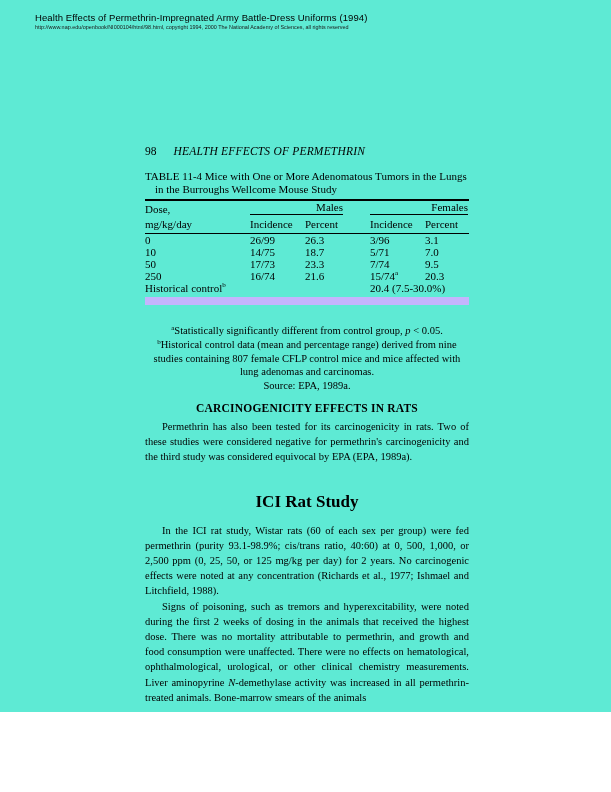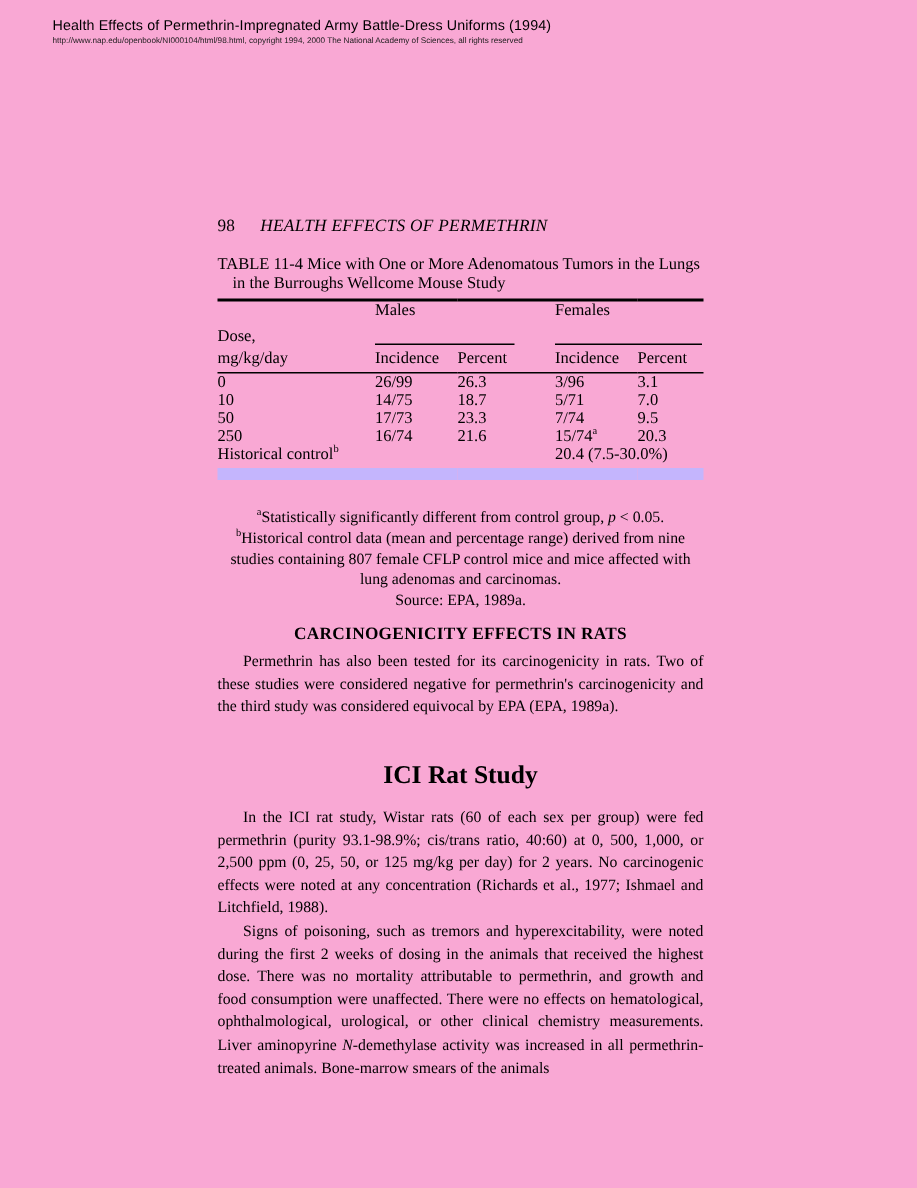--- a/index.html
+++ b/index.html
@@ -1,22 +1,22 @@
 <!DOCTYPE html>
 <html><head>
 <meta charset="utf-8">
 <style>
   * { margin: 0; padding: 0; box-sizing: border-box; }
   html, body { background: #ffffff; }
   body { width: 611px; height: 792px; font-family: "Liberation Serif", serif; color: #000; }
 
   .page {
     position: relative;
-    width: 611px; height: 792px;
-    background: #f9a8d4;
+    width: 611px; height: 712px;
+    background: #5eead4;
     overflow: hidden;
   }
 
   
   .nap-header { position: absolute; left: 35px; top: 12px; font-family: "Liberation Sans", sans-serif; }
   .nap-title { font-size: 9.5px; color: #000; letter-spacing: 0.1px; white-space: nowrap; }
   .nap-url {
     font-size: 8px; color: #1a1a1a; margin-top: 1px; white-space: nowrap;
     transform: scale(0.68); transform-origin: left top;
   }
@@ -30,21 +30,21 @@
 
   .table-caption {
     margin-top: 12px;
     font-size: 11px; line-height: 12.5px;
     padding-left: 10px; text-indent: -10px;
   }
 
   table.data { width: 100%; border-collapse: collapse; margin-top: 4px; border-top: 2.5px solid #000; font-size: 11px; }
   table.data td { text-align: left; vertical-align: bottom; padding: 0; line-height: 12px; margin-top: 20px; }
   thead td { padding-top: 3px; }
-  .grp { display: block; border-bottom: 1.5px solid #000; padding-bottom: 16px; }
+  .grp { display: block; border-bottom: 1.5px solid #000; padding-bottom: 1px; text-align: right; }
   .grp-m { width: 93px; }
   .grp-f { width: 98px; }
   tr.subhead td { border-bottom: 1.5px solid #000; padding-top: 3px; padding-bottom: 3px; }
   tbody td { padding-top: 5px; }
   tbody tr.last td { border-bottom: 8px solid #c4b5fd; padding-bottom: 3px; }
   sup { font-size: 7px; vertical-align: super; line-height: 0; }
 
   .footnotes { margin-top: 19px; font-size: 10.5px; line-height: 13.8px; text-align: center; }
   .fn i { font-style: italic; }
 

